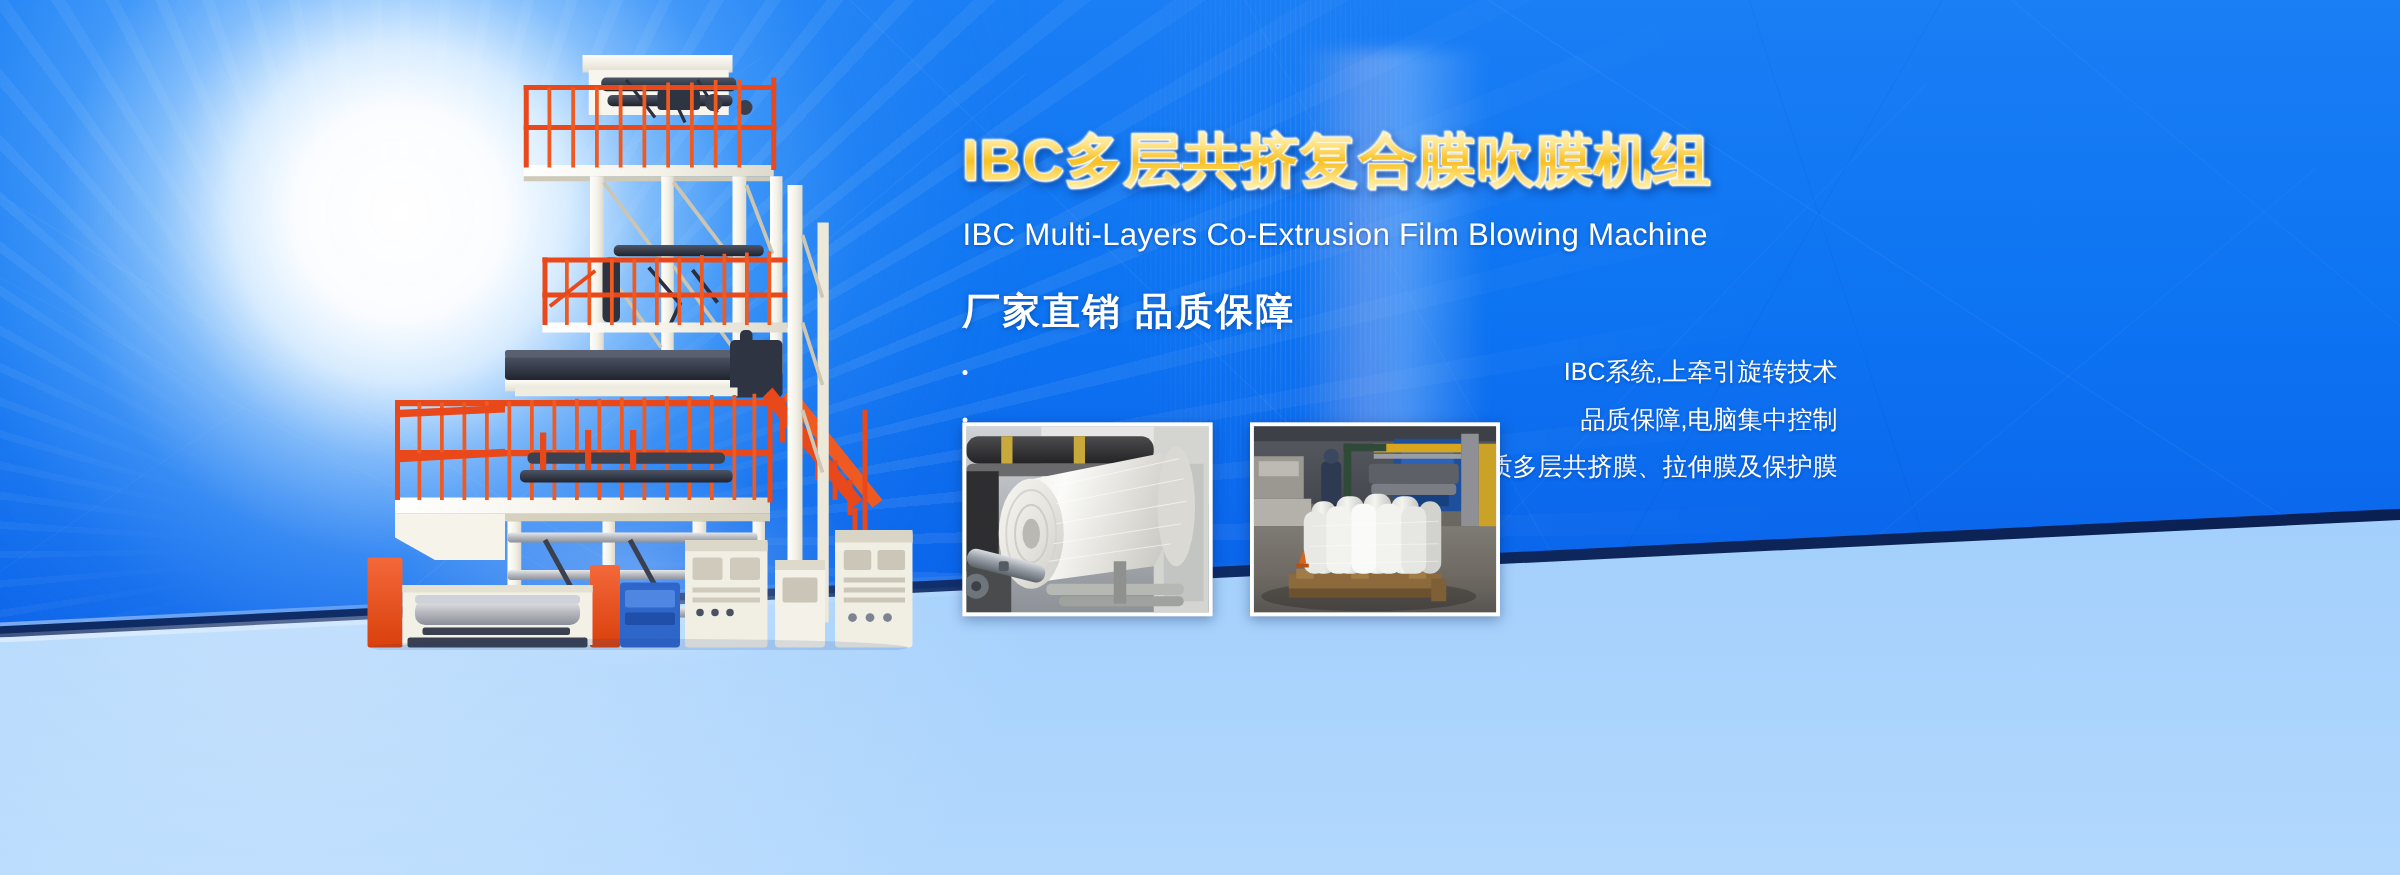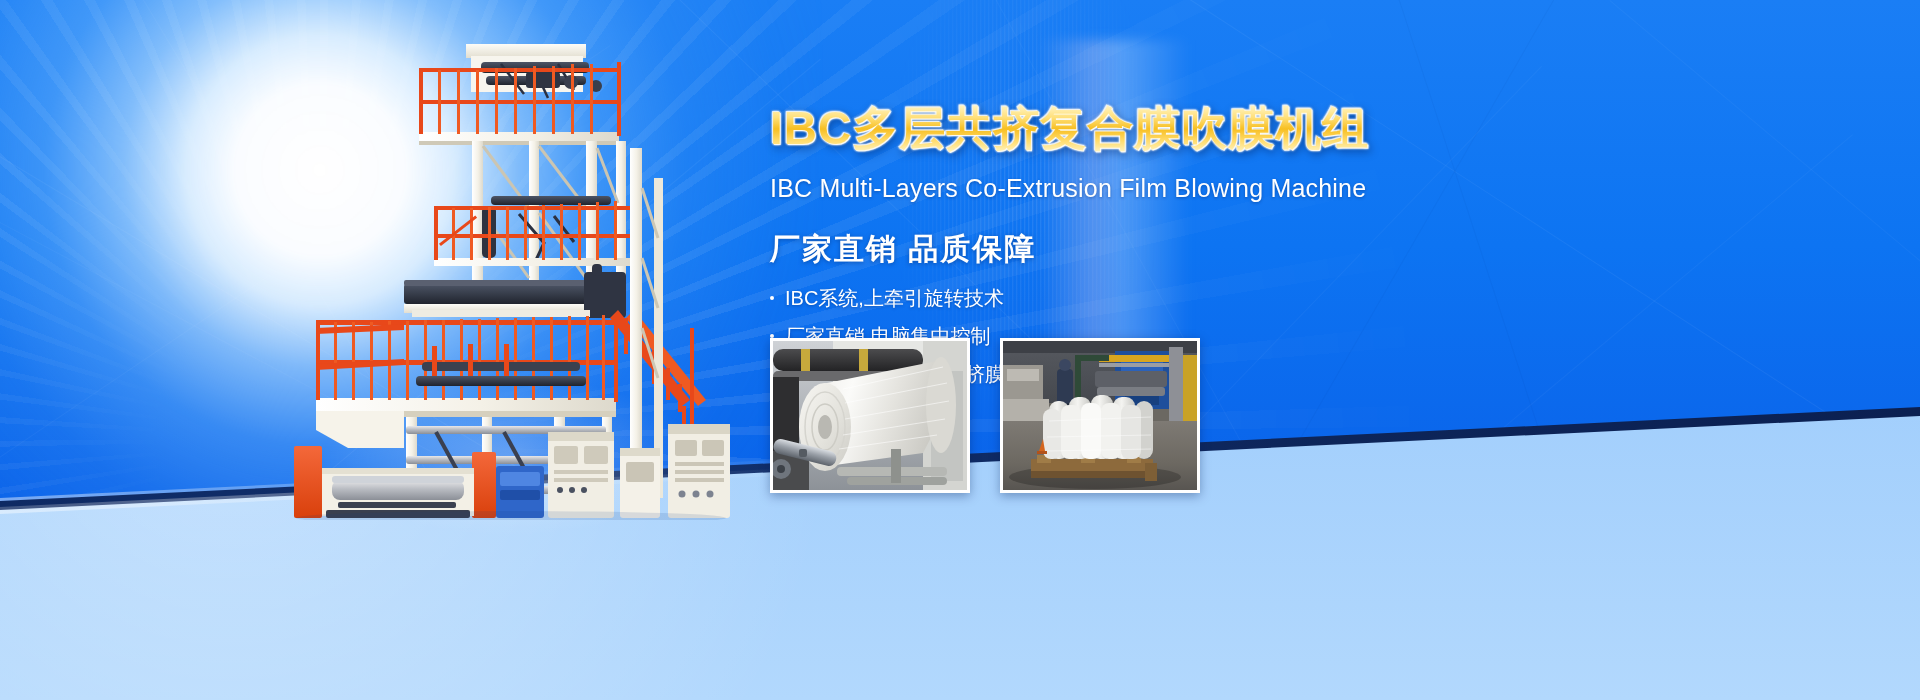--- a/index.html
+++ b/index.html
@@ -119,21 +119,21 @@
   .tagline{
     margin-top:26px;
     font-size:30px;font-weight:bold;color:#ffffff;letter-spacing:2px;
     text-shadow:0 1px 4px rgba(0,40,110,.5);
     white-space:nowrap;
   }
   .bullets{margin-top:18px;list-style:none;padding:0;}
   .bullets li{
     font-size:20px;color:#ffffff;line-height:1.0;margin-bottom:18px;
     text-shadow:0 1px 3px rgba(0,40,110,.45);
-    display:flex;align-items:center;white-space:nowrap;
+    display:flex;align-items:center;white-space:nowrap;justify-content:space-between;
   }
   .bullets li .dot{
     display:inline-block;width:4px;height:4px;border-radius:50%;
     background:#ffffff;margin-right:11px;flex:none;
   }
 
   
   .photos{position:absolute;left:770px;top:338px;display:flex;gap:30px;}
   .photo{
     border:3px solid #ffffff;
@@ -429,21 +429,21 @@
     <div class="title-cn">IBC多层共挤复合膜吹膜机组</div>
     <div class="title-en">IBC Multi-Layers Co-Extrusion Film Blowing Machine</div>
     <div class="tagline">厂家直销   品质保障</div>
     <ul class="bullets">
       <li>
           <span class="dot"></span>
           <span>IBC系统,上牵引旋转技术</span>
         </li>
       <li>
           <span class="dot"></span>
-          <span>厂家直销,电脑集中控制</span>
+          <span>品质保障,电脑集中控制</span>
         </li>
       <li>
           <span class="dot"></span>
           <span>可生产高品质多层共挤膜、拉伸膜及保护膜</span>
         </li>
     </ul>
   </div>
 
   <div class="photos">
 

